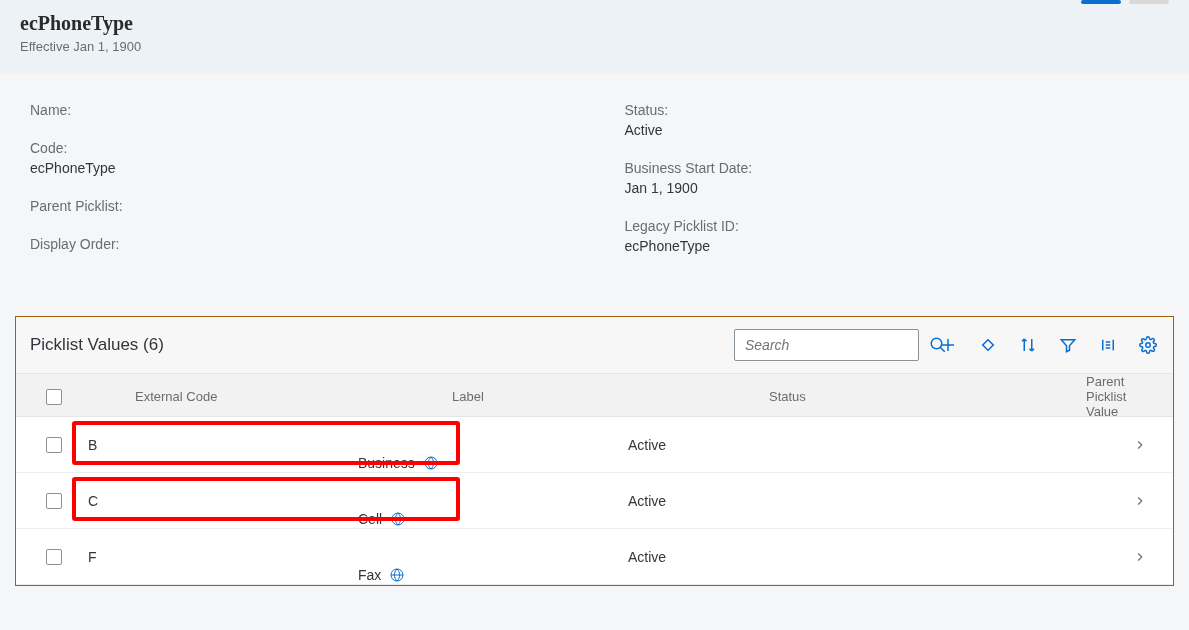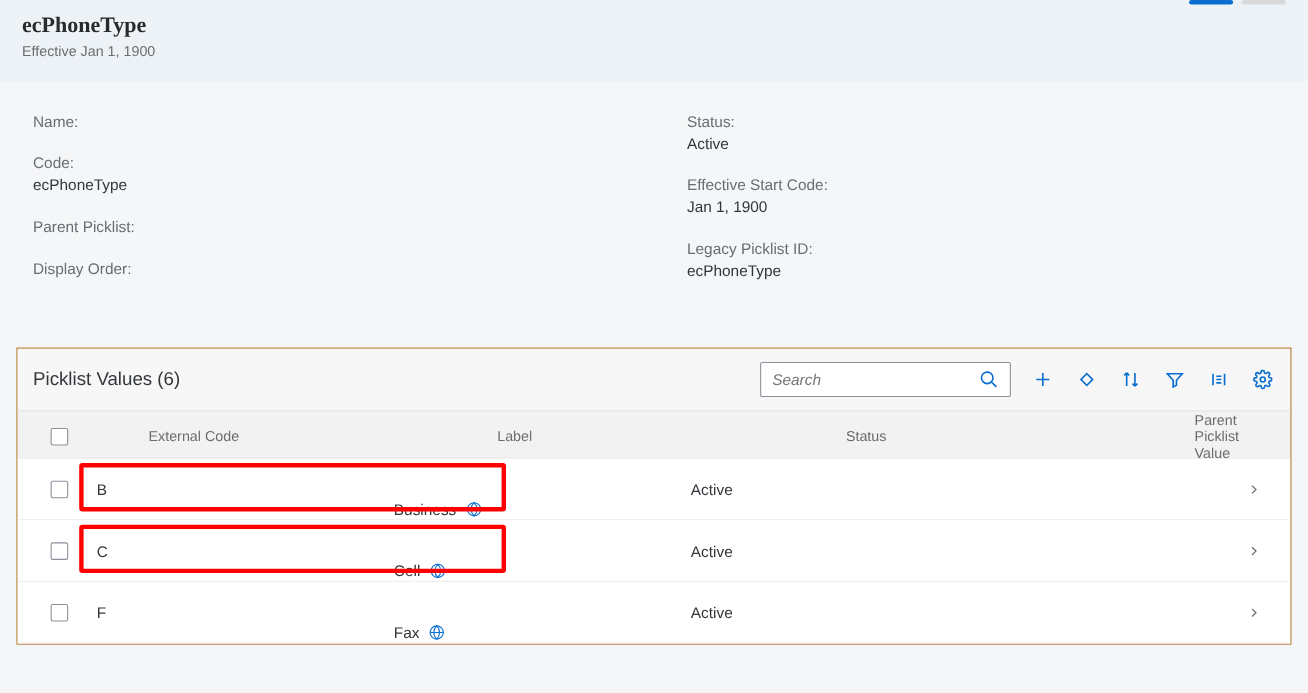--- a/index.html
+++ b/index.html
@@ -72,21 +72,21 @@
     align-items:center;
     gap: 18px;
   }
   .search-wrap {
     display:flex;
     align-items:center;
     border:1px solid #89919a;
     border-radius:2px;
     background:#fff;
     height:32px;
-    width:228px;
+    width:185px;
     padding: 0 8px;
   }
   .search-wrap input {
     border:none;
     outline:none;
     flex:1;
     font-size:14px;
     font-style: italic;
     color:#6a6d70;
     background:transparent;
@@ -176,21 +176,21 @@
       <div class="field-label">Display Order:</div>
       <div class="field-value"></div>
     </div>
   </div>
   <div>
     <div class="field">
       <div class="field-label">Status:</div>
       <div class="field-value">Active</div>
     </div>
     <div class="field">
-      <div class="field-label">Effective Start Code:</div>
+      <div class="field-label">Business Start Date:</div>
       <div class="field-value">Jan 1, 1900</div>
     </div>
     <div class="field">
       <div class="field-label">Legacy Picklist ID:</div>
       <div class="field-value">ecPhoneType</div>
     </div>
   </div>
 </div>
 
 <div class="section">

